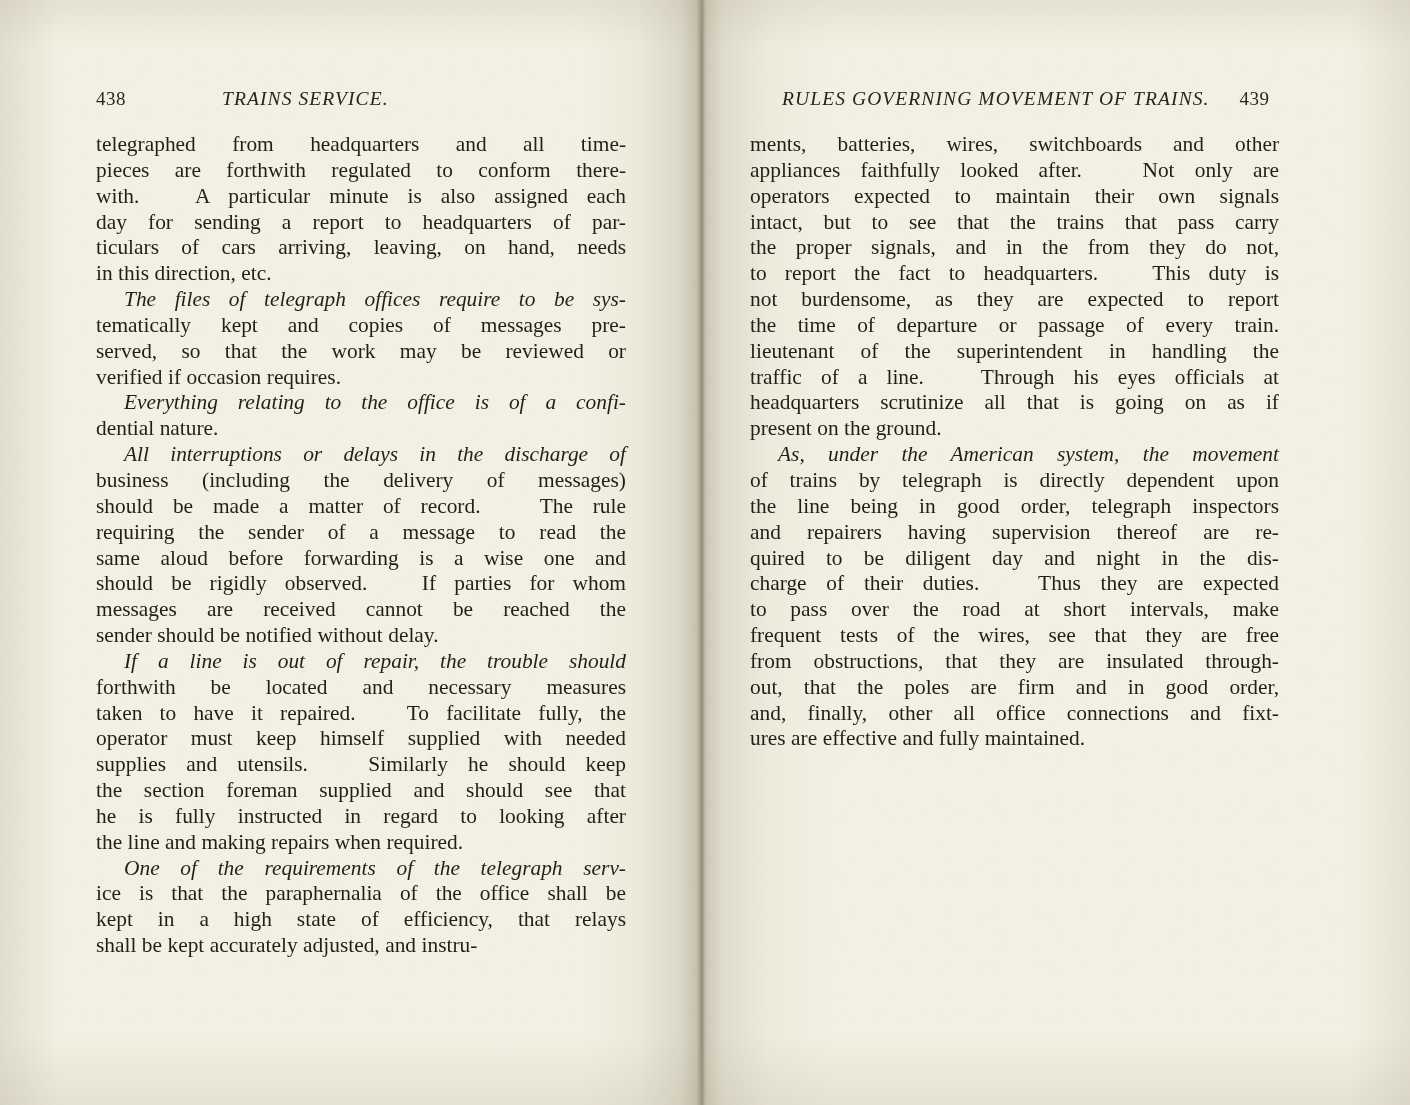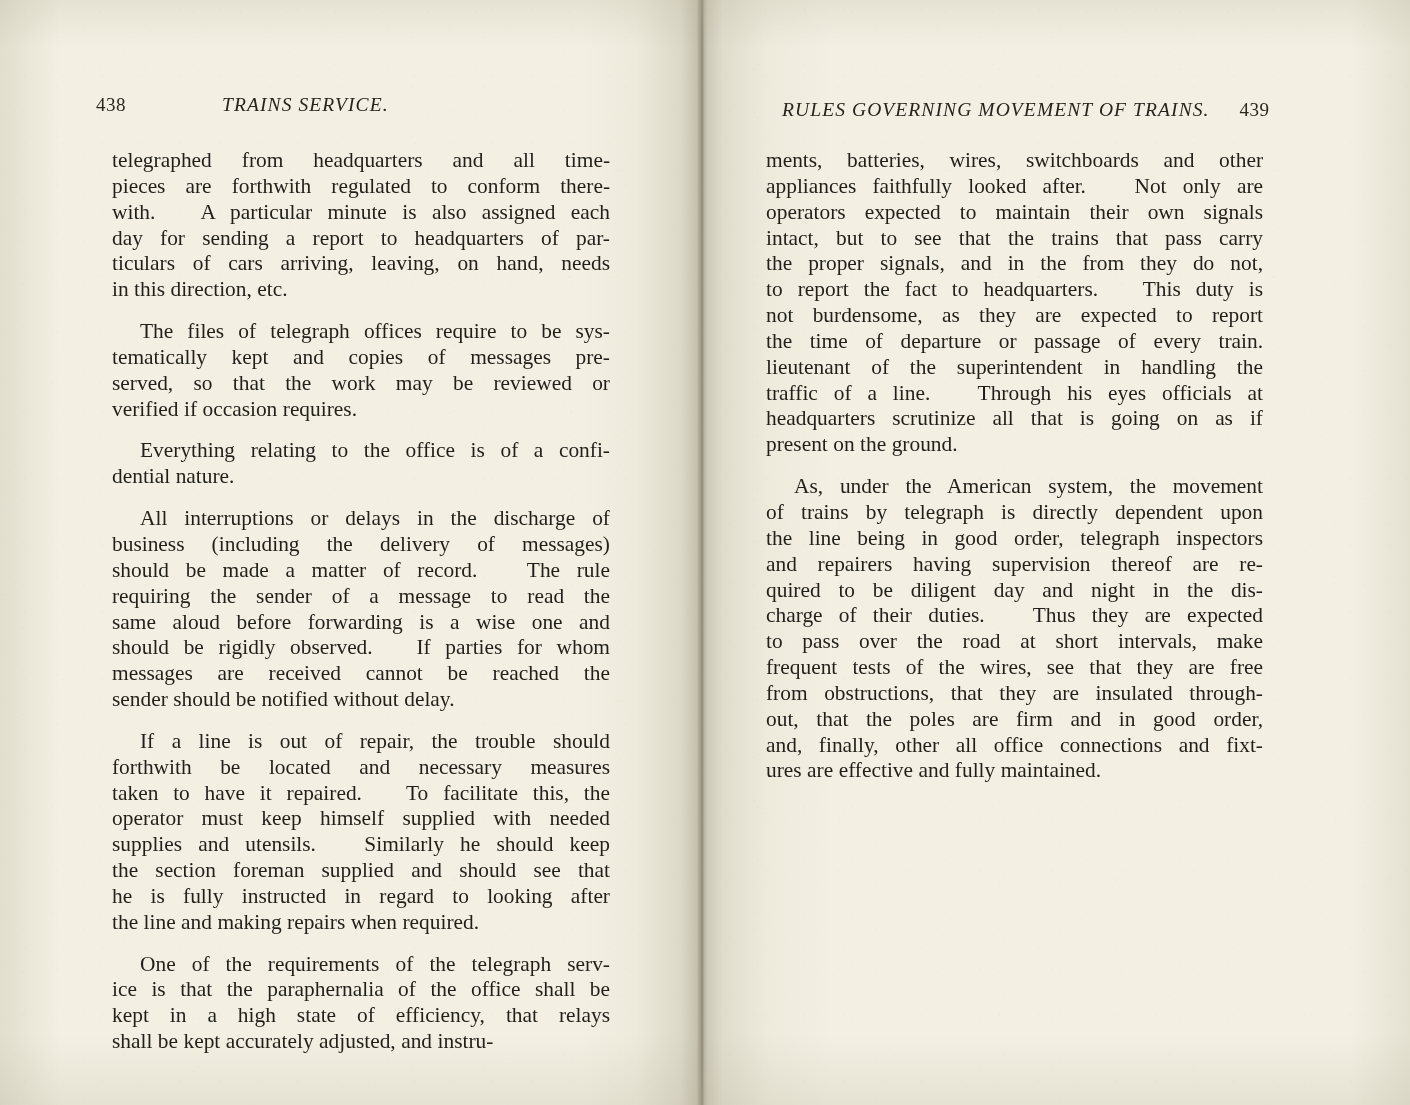--- a/index.html
+++ b/index.html
@@ -130,59 +130,60 @@
   }
   .head-title {
     font-style: italic;
     font-size: 19.5px;
     letter-spacing: 1.1px;
     color: #26241d;
     white-space: nowrap;
   }
 
   
-  .left-head .folio { margin-right: 96px; margin-top: 6px; }
-  .right-head .head-title { margin-right: 30px; margin-top: 11px; }
+  .left-head .folio { margin-right: 96px; }
+  .right-head .head-title { margin-right: 30px; }
 
   
   .col {
     position: absolute;
     top: 132px;
     color: #211f1a;
     font-size: 21.4px;
     line-height: 25.85px;
     text-align: justify;
     text-justify: inter-word;
     -webkit-hyphens: none;
     hyphens: none;
     word-spacing: 0.1px;
   }
   .col.left-col  { left: 96px;  width: 530px; }
   .col.right-col { left: 750px; width: 529px; }
 
   .col p {
-    margin: 16px;
+    margin: 0;
     text-indent: 28px;
   }
   .col p.no-indent { text-indent: 0; }
 
   
   .ln {
     display: block;
     text-align: justify;
     text-align-last: justify;
     text-indent: 0;
     white-space: pre;
   }
   .ln.last {
     text-align-last: left;
     white-space: pre;
   }
   .ln.indent {
     text-indent: 28px;
+    font-style: italic;
   }
 </style>
 </head>
 <body>
 
 <div id="page">
 
   <div class="sheet left"></div>
   <div class="sheet right"></div>
 
@@ -223,21 +224,21 @@
         <span class="ln">should be made a matter of record.   The rule</span>
         <span class="ln">requiring the sender of a message to read the</span>
         <span class="ln">same aloud before forwarding is a wise one and</span>
         <span class="ln">should be rigidly observed.   If parties for whom</span>
         <span class="ln">messages are received cannot be reached the</span>
         <span class="ln last">sender should be notified without delay.</span>
       </p>
       <p>
         <span class="ln indent">If a line is out of repair, the trouble should</span>
         <span class="ln">forthwith be located and necessary measures</span>
-        <span class="ln">taken to have it repaired.   To facilitate this, the</span>
+        <span class="ln">taken to have it repaired.   To facilitate fully, the</span>
         <span class="ln">operator must keep himself supplied with needed</span>
         <span class="ln">supplies and utensils.   Similarly he should keep</span>
         <span class="ln">the section foreman supplied and should see that</span>
         <span class="ln">he is fully instructed in regard to looking after</span>
         <span class="ln last">the line and making repairs when required.</span>
       </p>
       <p>
         <span class="ln indent">One of the requirements of the telegraph serv-</span>
         <span class="ln">ice is that the paraphernalia of the office shall be</span>
         <span class="ln">kept in a high state of efficiency, that relays</span>

